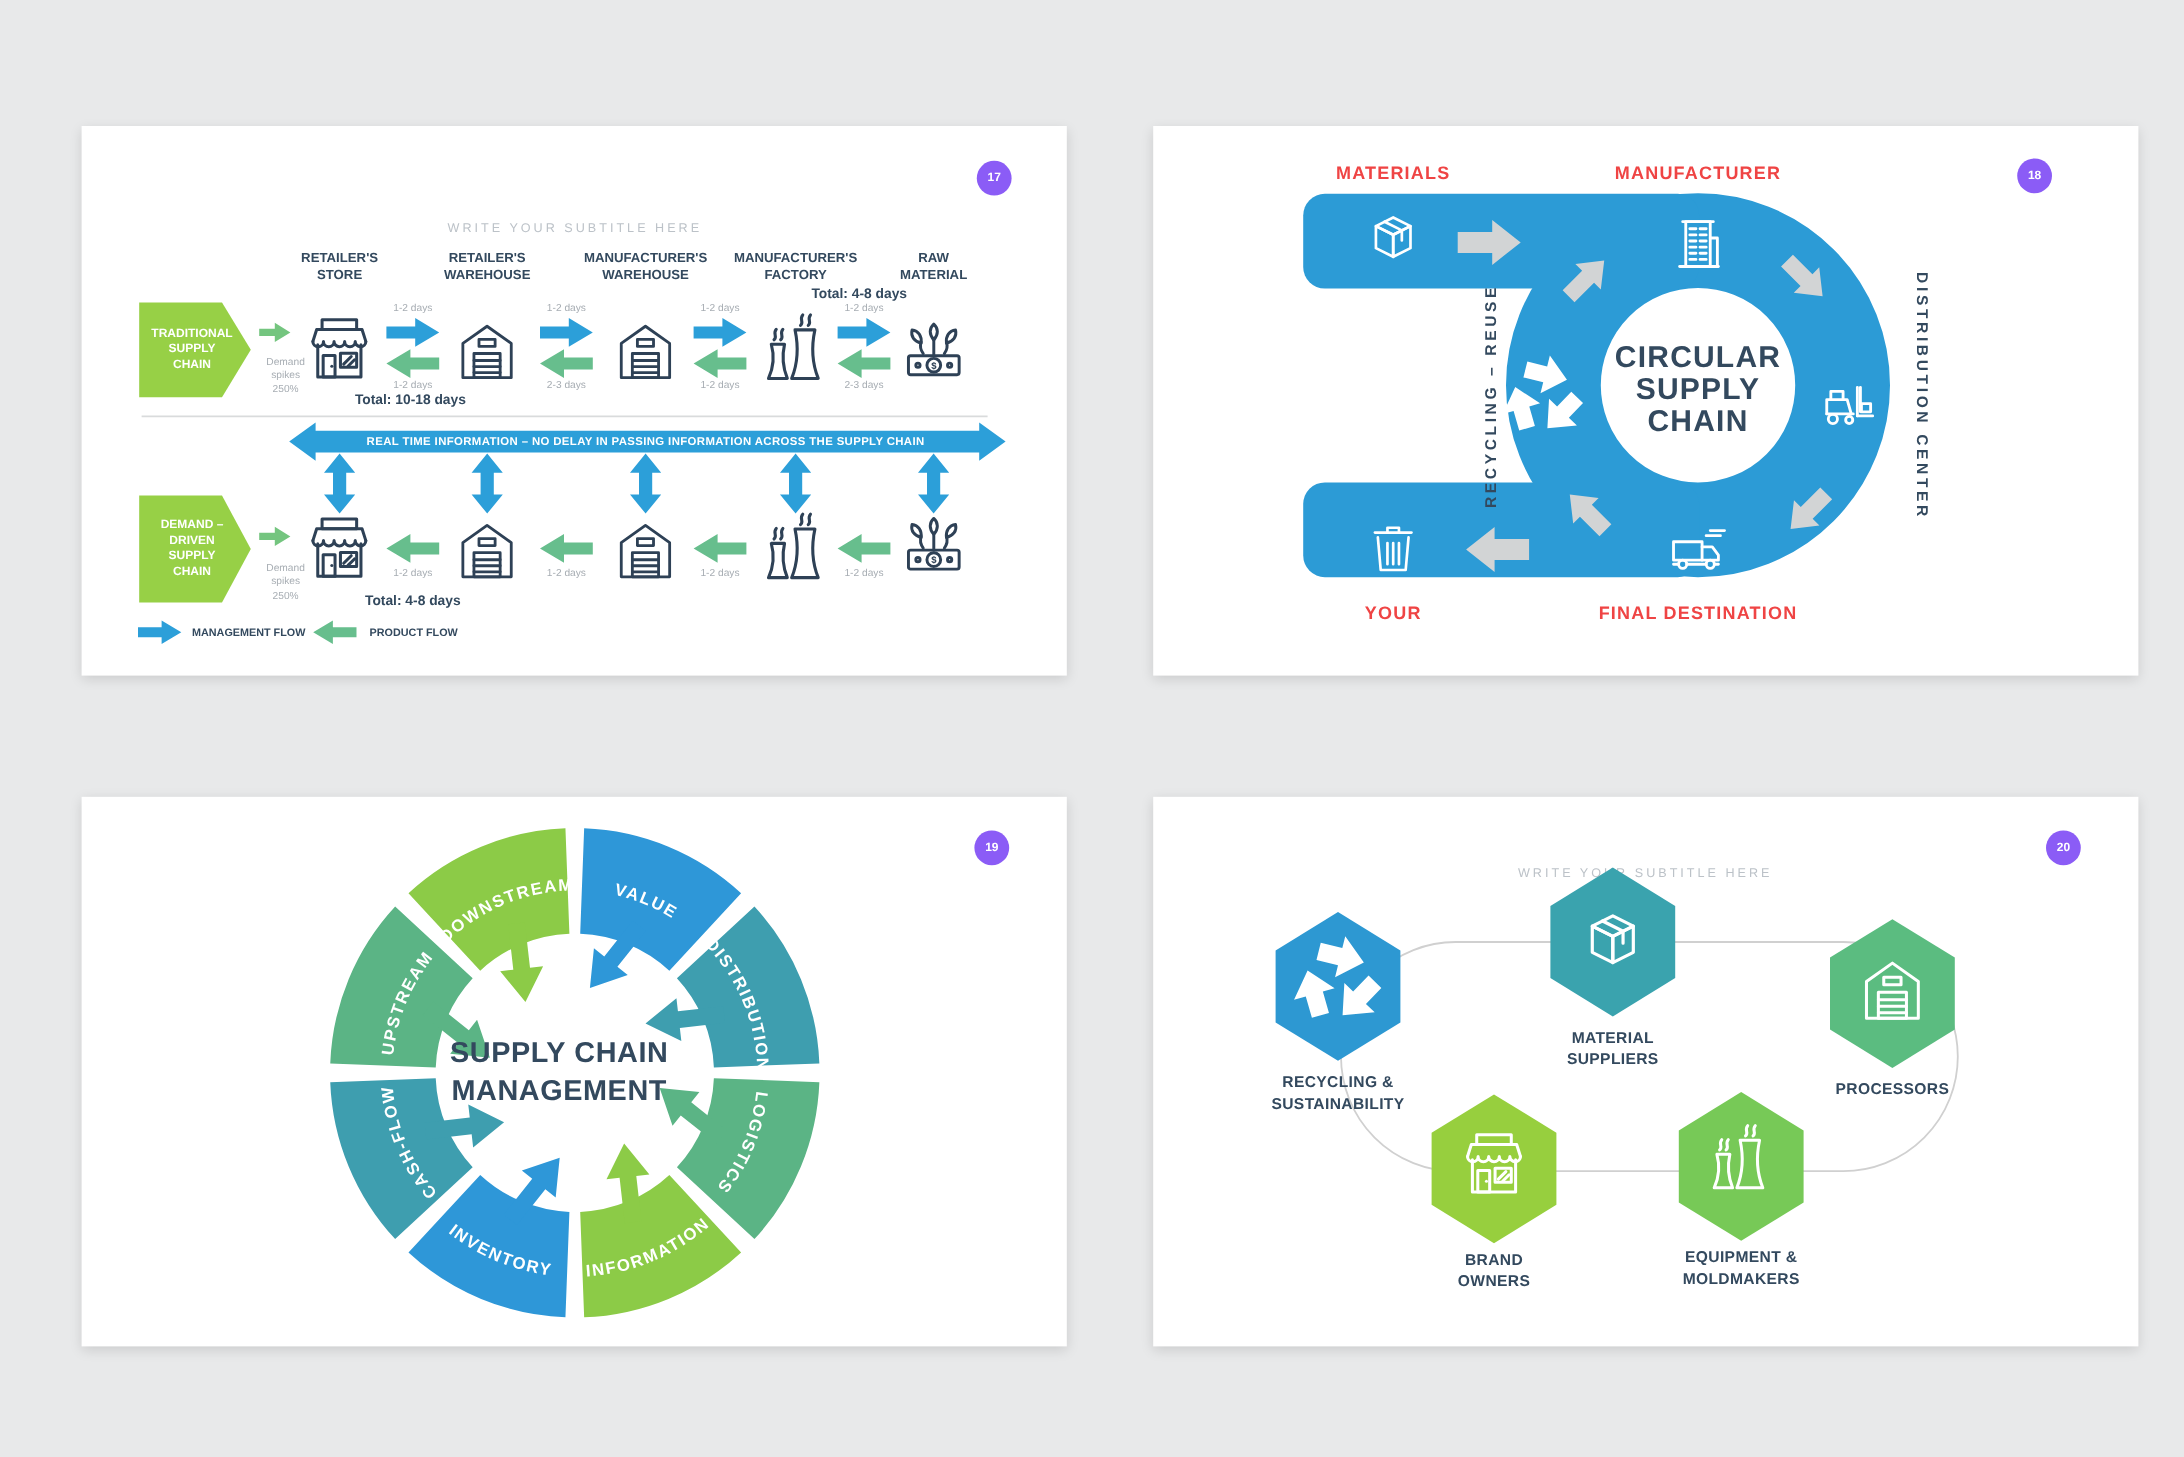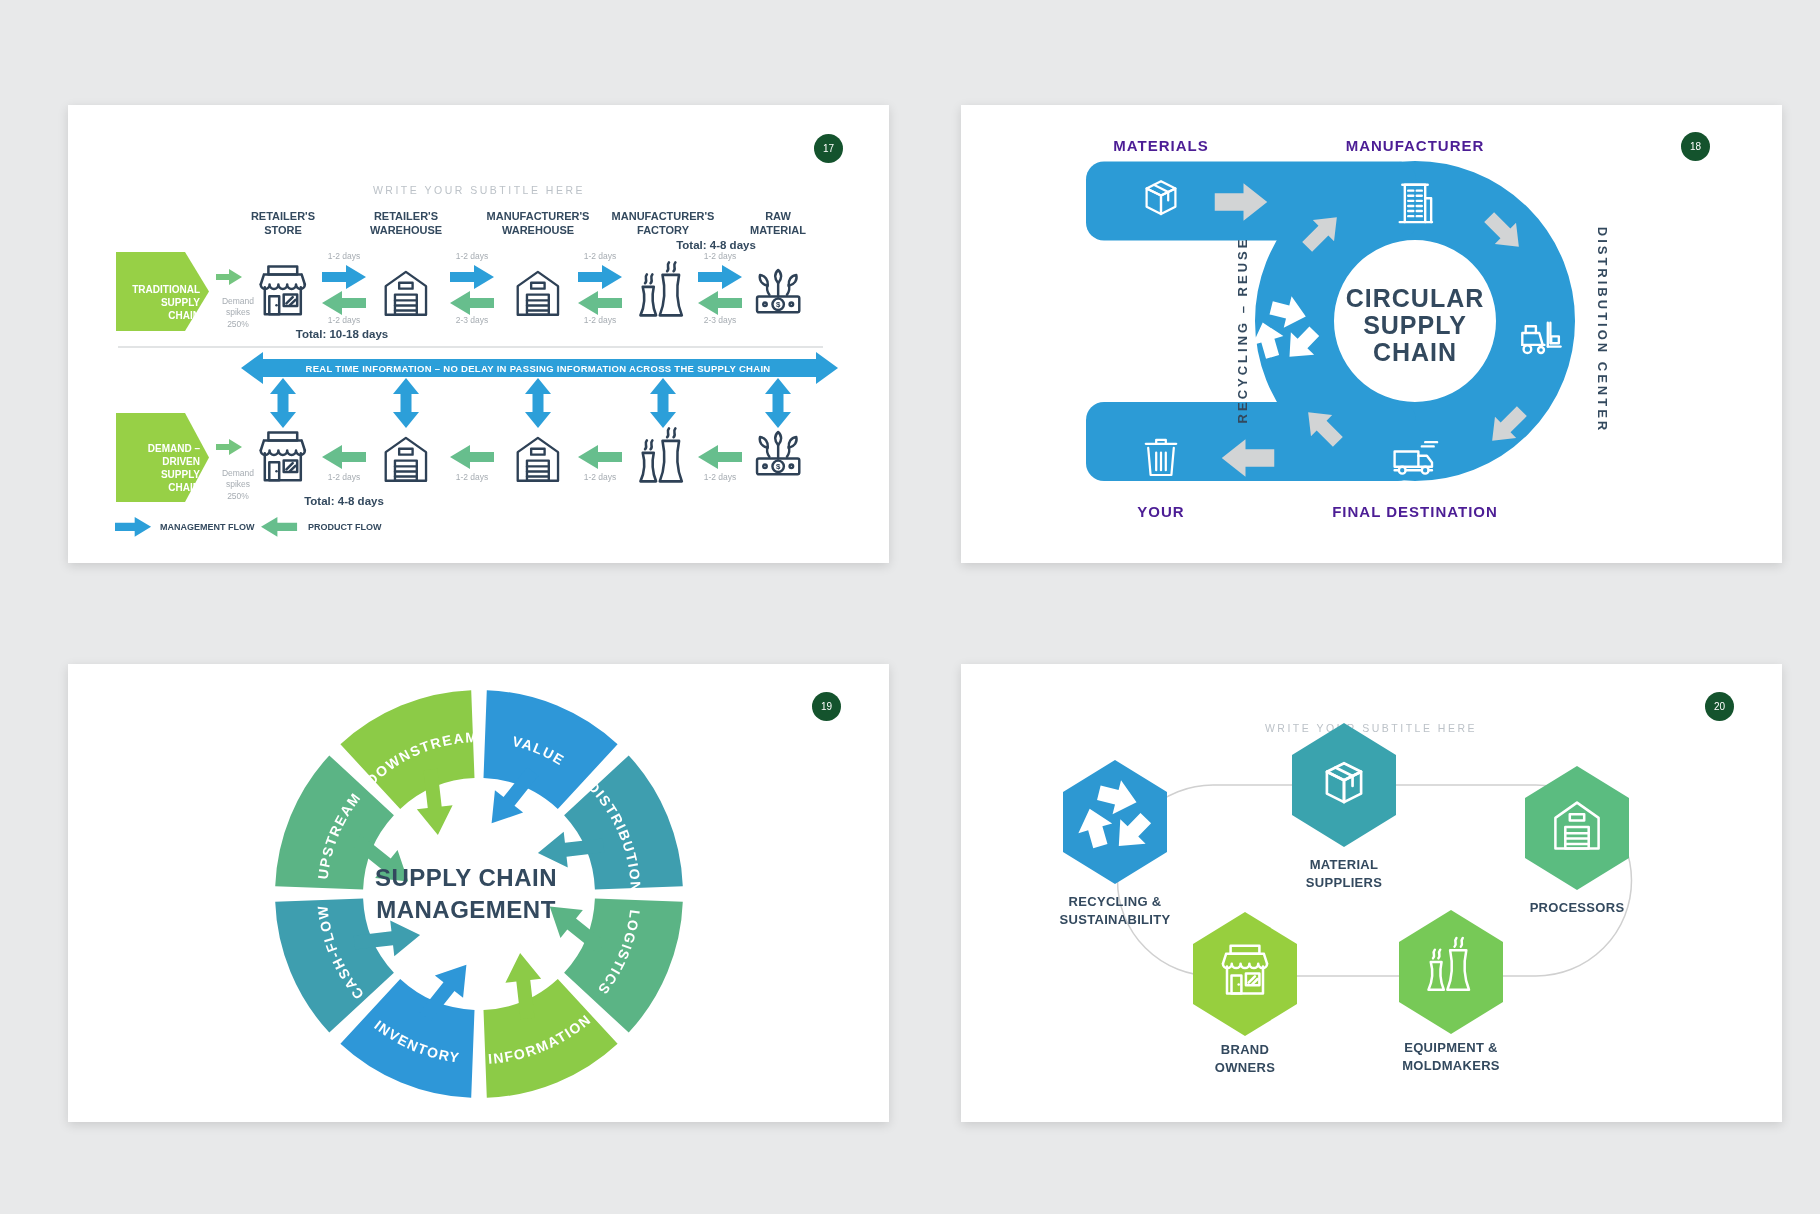--- a/index.html
+++ b/index.html
@@ -14,33 +14,33 @@
   #slide2{left:961px;top:105px;width:821px;height:458px;}
   #slide3{left:68px;top:664px;width:821px;height:458px;}
   #slide4{left:961px;top:664px;width:821px;height:458px;}
   .abs{position:absolute;}
   .ctr{transform:translate(-50%,-50%);}
   .ctry{transform:translate(0,-50%);}
   .pre{white-space:pre-line;}
   svg.fill{position:absolute;left:0;top:0;width:100%;height:100%;}
   .badge{
     position:absolute;width:29px;height:29px;border-radius:50%;
-    background:#14532d;color:#fff;font-size:10px;font-weight:normal;
+    background:#8b5cf6;color:#fff;font-size:10px;font-weight:bold;
     display:flex;align-items:center;justify-content:center;z-index:5;
   }
   .s-title{font-size:26px;font-weight:bold;color:#33495e;letter-spacing:.5px;text-align:center;white-space:nowrap;}
   .s-sub{font-size:10.5px;color:#bcc2c8;letter-spacing:2.5px;text-align:left;white-space:nowrap;}
   .colhead{font-size:11px;font-weight:bold;color:#33495e;text-align:center;line-height:1.3;}
   .days{font-size:8.5px;color:#a7adb3;white-space:nowrap;}
   .total{font-size:11.5px;font-weight:bold;color:#33495e;white-space:nowrap;}
-  .chev-label{font-size:10px;font-weight:bold;color:#fff;text-align:right;line-height:1.3;margin-top:11px;}
+  .chev-label{font-size:10px;font-weight:bold;color:#fff;text-align:center;line-height:1.3;}
   .demand-note{font-size:8.5px;color:#a7adb3;text-align:center;line-height:1.35;}
   .banner-text{font-size:9.5px;font-weight:bold;color:#fff;letter-spacing:.3px;white-space:nowrap;}
   .legend-label{font-size:9px;font-weight:bold;color:#33495e;white-space:nowrap;}
-  .s2-label{font-size:15px;font-weight:bold;color:#4c1d95;letter-spacing:1px;white-space:nowrap;}
+  .s2-label{font-size:15px;font-weight:bold;color:#ef4444;letter-spacing:1px;white-space:nowrap;}
   .s2-vlabel{font-size:13px;font-weight:bold;color:#33495e;letter-spacing:3px;white-space:nowrap;}
   .rot90{transform:translate(-50%,-50%) rotate(90deg);}
   .rot270{transform:translate(-50%,-50%) rotate(-90deg);}
   .s2-center{font-size:25px;font-weight:bold;color:#33495e;text-align:center;line-height:27px;letter-spacing:1px;}
   .s3-center{font-size:24px;font-weight:bold;color:#33495e;text-align:center;line-height:32px;letter-spacing:.5px;}
   .ring-label{font-family:"Liberation Sans",sans-serif;font-size:14px;font-weight:bold;fill:#ffffff;letter-spacing:1.5px;}
   .s4-label{font-size:13px;font-weight:bold;color:#33495e;text-align:center;line-height:18px;letter-spacing:.3px;}
   .dollar{font-family:"Liberation Sans",sans-serif;font-size:9px;font-weight:bold;fill:currentColor;stroke:none;}
   .lineicon{fill:none;stroke:currentColor;stroke-width:2.8;stroke-linecap:round;stroke-linejoin:round;}
 </style>

